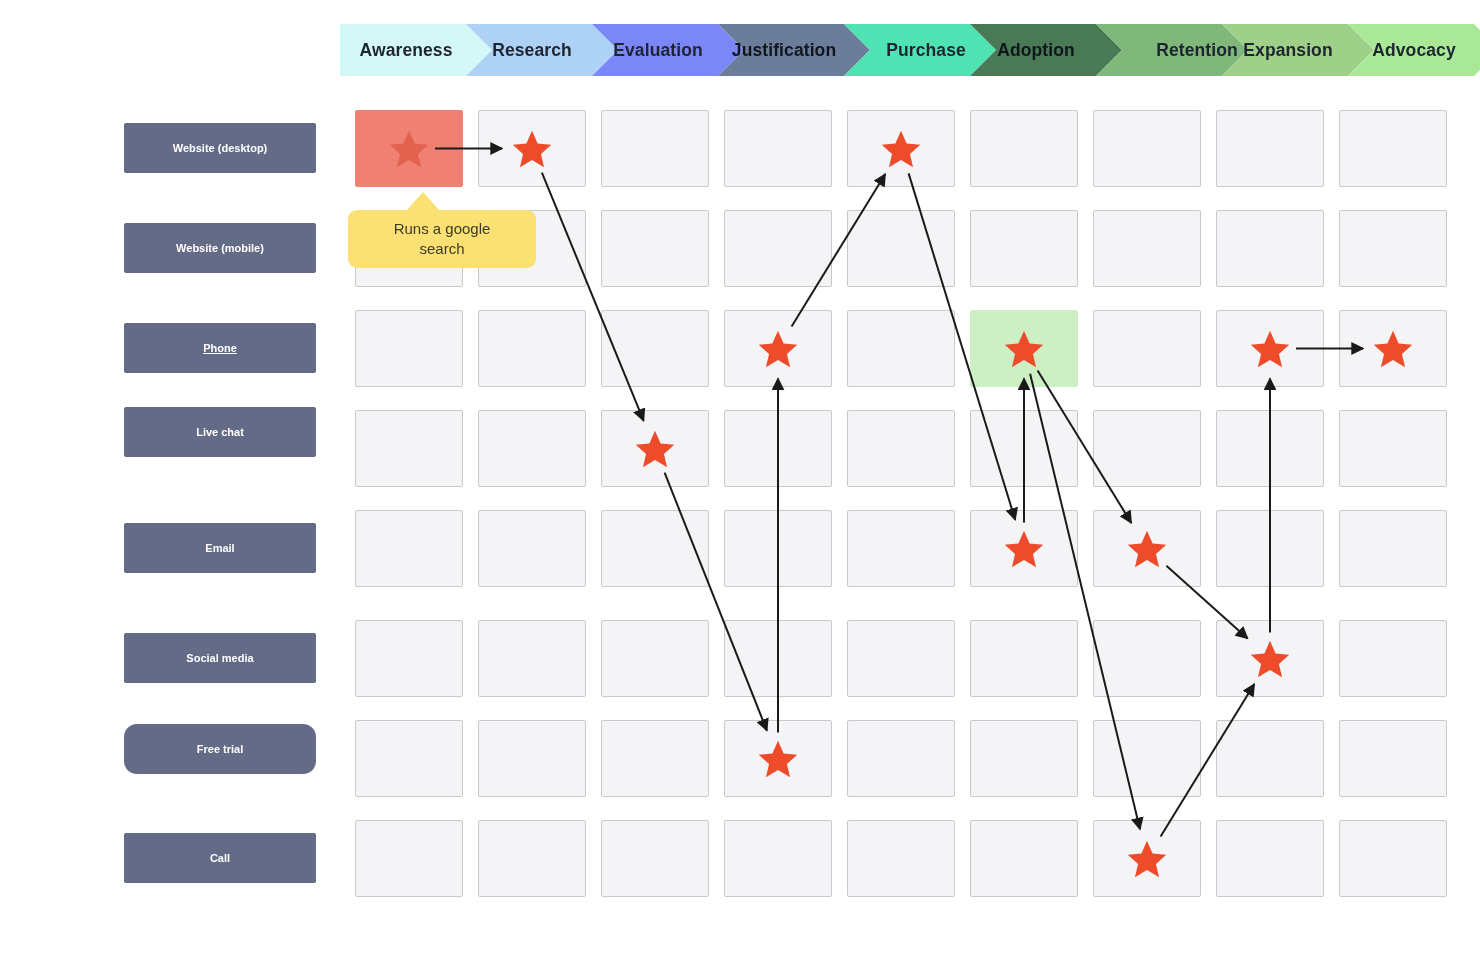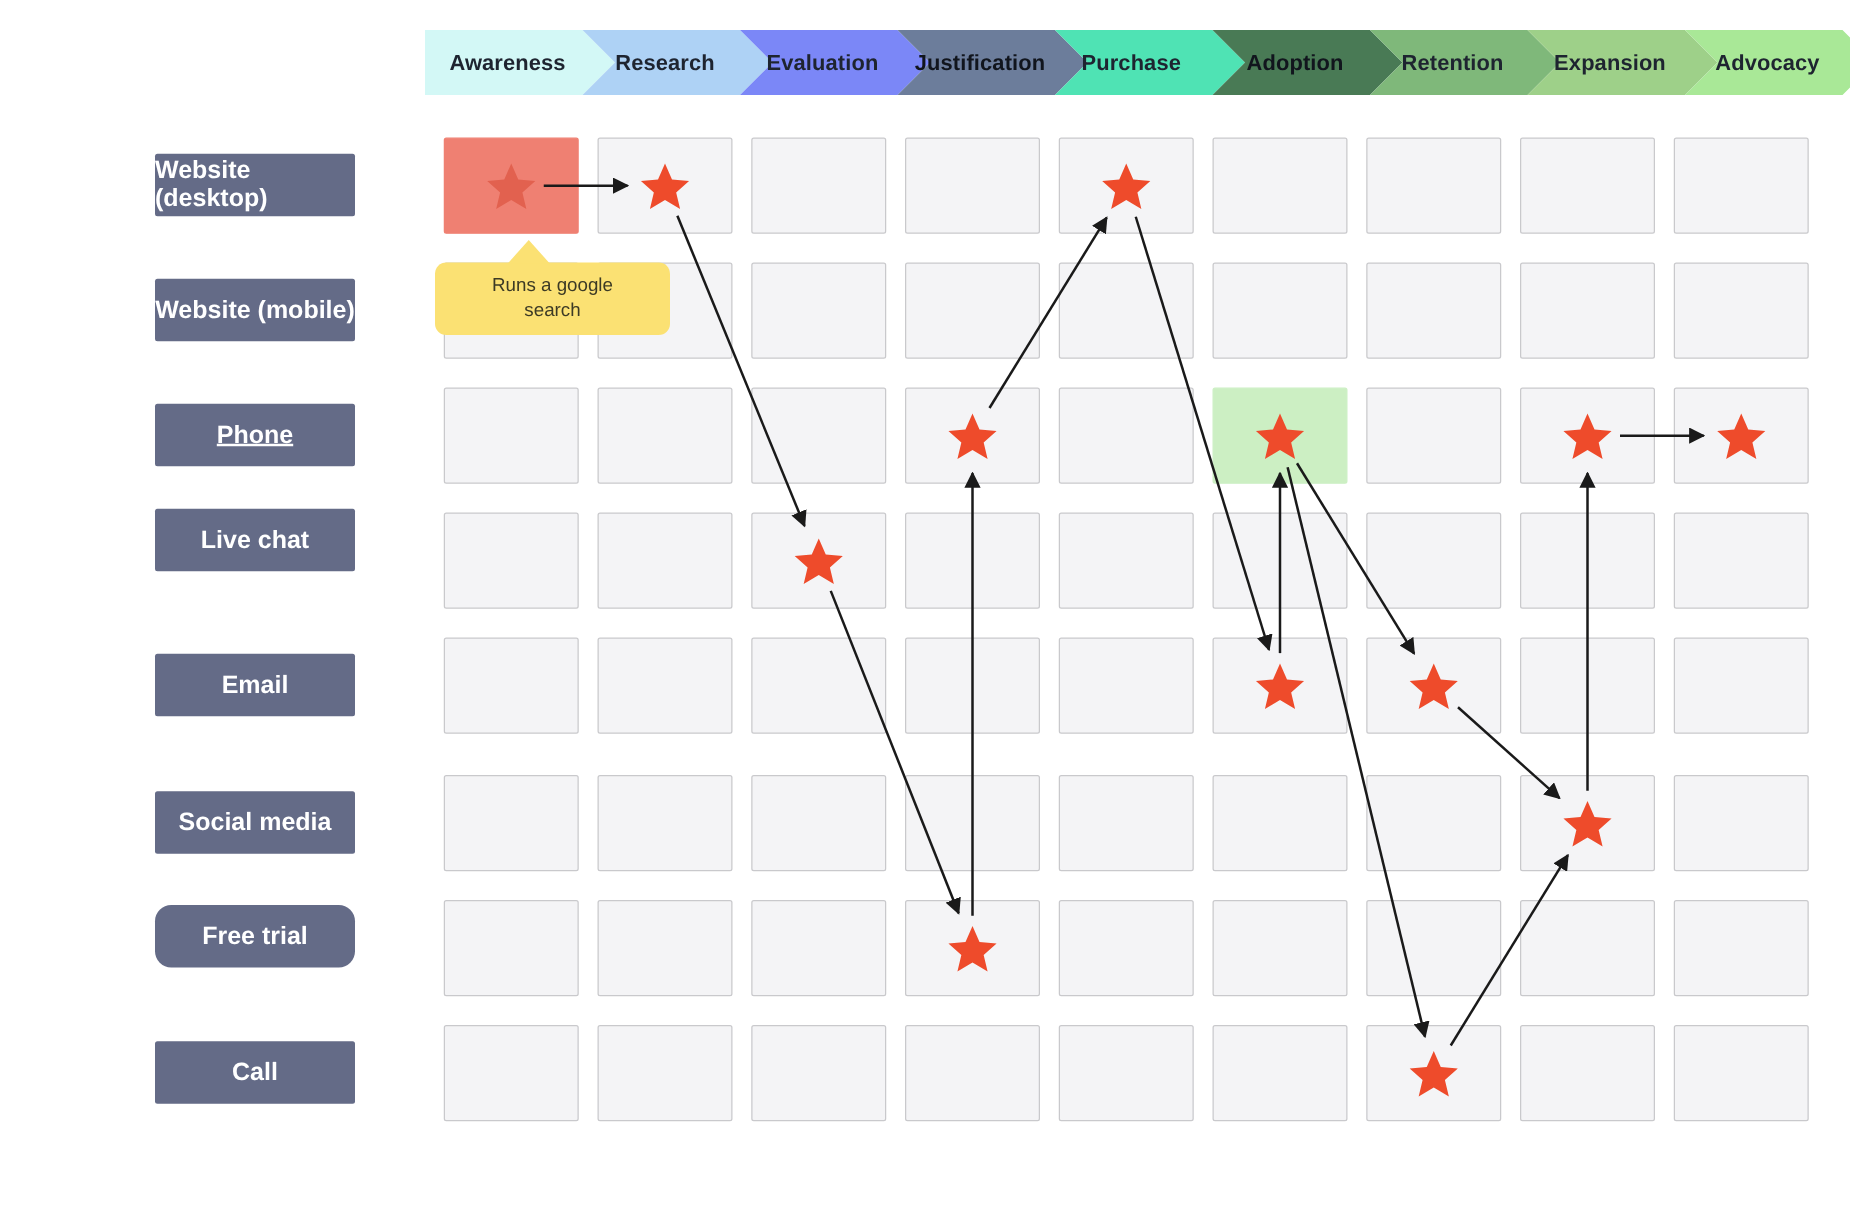--- a/index.html
+++ b/index.html
@@ -20,24 +20,24 @@
     position:absolute;top:0;height:52px;
     display:flex;align-items:center;justify-content:center;
     color:#1e2430;font-size:17.5px;font-weight:700;
     letter-spacing:.1px;
     box-sizing:border-box;
   }
   .stage span{position:relative;z-index:3;padding-left:6px;}
 
   
   .rowlabel{
-    position:absolute;left:124px;width:160px;height:50px;
+    position:absolute;left:124px;width:192px;height:50px;
     background:#646b87;color:#ffffff;
     display:flex;align-items:center;justify-content:center;
-    font-size:20px;font-weight:600;border-radius:2px;
+    font-size:11px;font-weight:600;border-radius:2px;
     box-sizing:border-box;
   }
 
   
   .cell{
     position:absolute;width:108px;height:77px;
     background:#f4f4f6;border:1px solid #c9c9cc;
     box-sizing:border-box;border-radius:2px;
   }
   .cell.hl-red{background:#ef8072;border-color:#ef8072;}
@@ -98,27 +98,27 @@
         </div>
         <div class="stage" style="left: 126px; width: 126px;">
           <span>Research</span>
         </div>
         <div class="stage" style="left: 252px; width: 126px;">
           <span>Evaluation</span>
         </div>
         <div class="stage" style="left: 378px; width: 126px; color: rgb(17, 21, 29);">
           <span>Justification</span>
         </div>
-        <div class="stage" style="left: 499px; width: 126px;">
+        <div class="stage" style="left: 520px; width: 126px;">
           <span>Purchase</span>
         </div>
         <div class="stage" style="left: 630px; width: 126px; color: rgb(17, 21, 29);">
           <span>Adoption</span>
         </div>
-        <div class="stage" style="left: 756px; width: 126px;">
+        <div class="stage" style="left: 791px; width: 126px;">
           <span>Retention</span>
         </div>
         <div class="stage" style="left: 882px; width: 126px;">
           <span>Expansion</span>
         </div>
         <div class="stage" style="left: 1008px; width: 126px;">
           <span>Advocacy</span>
         </div>
       </div>
   </div>

